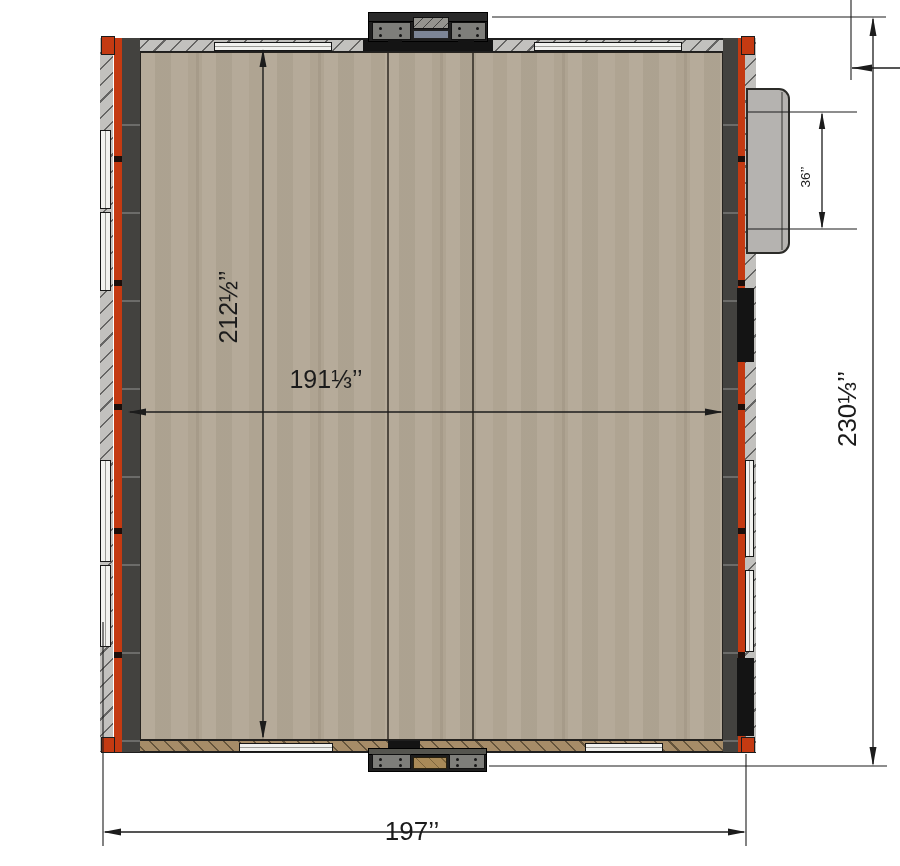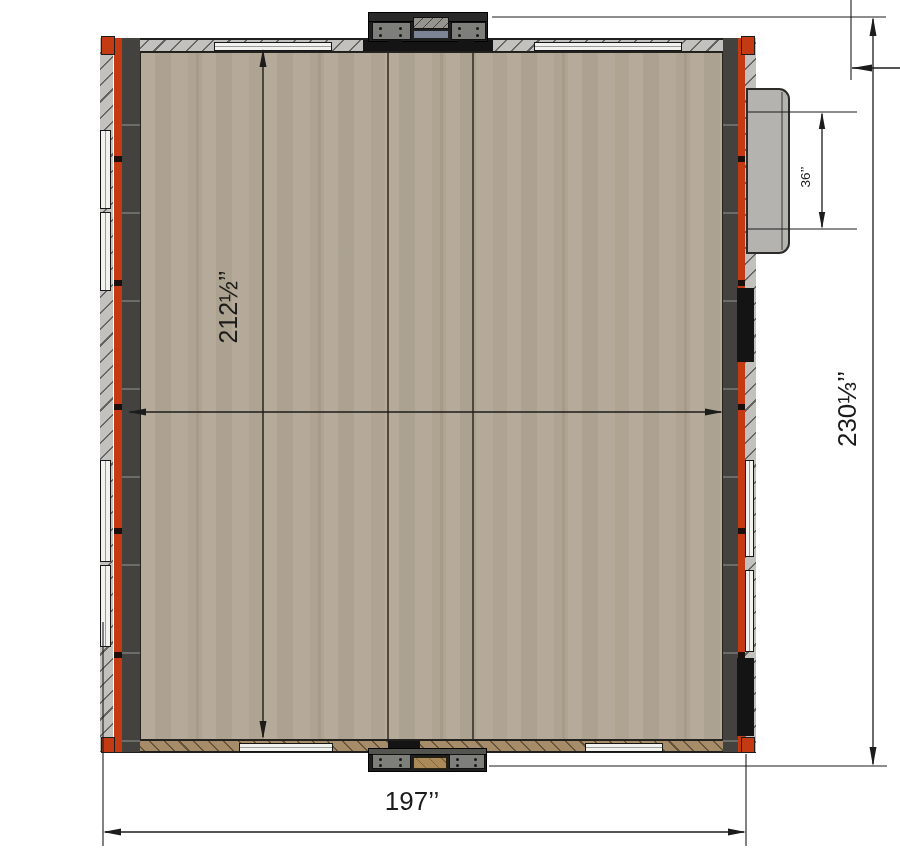--- a/index.html
+++ b/index.html
@@ -181,17 +181,18 @@
     <polygon points="852,68 872,64.5 872,71.5"></polygon>
 
     <line x1="103" y1="622" x2="103" y2="846" stroke-width="1.1"></line>
     <line x1="746" y1="754" x2="746" y2="846" stroke-width="1.1"></line>
     <line x1="105" y1="832" x2="744" y2="832" stroke-width="1.3"></line>
     <polygon points="103,832 121,828.5 121,835.5"></polygon>
     <polygon points="746,832 728,828.5 728,835.5"></polygon>
   </svg>
 
   <div class="dim-label rot" style="left:180px;top:293px;width:96px;height:28px;font-size:25px;">212½’’</div>
+  <div class="dim-label" style="left:266px;top:364px;width:120px;height:30px;font-size:25px;">191⅓’’</div>
   <div class="dim-label rot" style="left:782px;top:163px;width:46px;height:28px;font-size:13.5px;">36’’</div>
   <div class="dim-label rot" style="left:789px;top:394px;width:116px;height:30px;font-size:26px;">230⅓’’</div>
-  <div class="dim-label" style="left:362px;top:787px;width:100px;height:28px;font-size:26px;">197’’</div>
+  <div class="dim-label" style="left:362px;top:817px;width:100px;height:28px;font-size:26px;">197’’</div>
 
 </div>
 
 </body></html>

